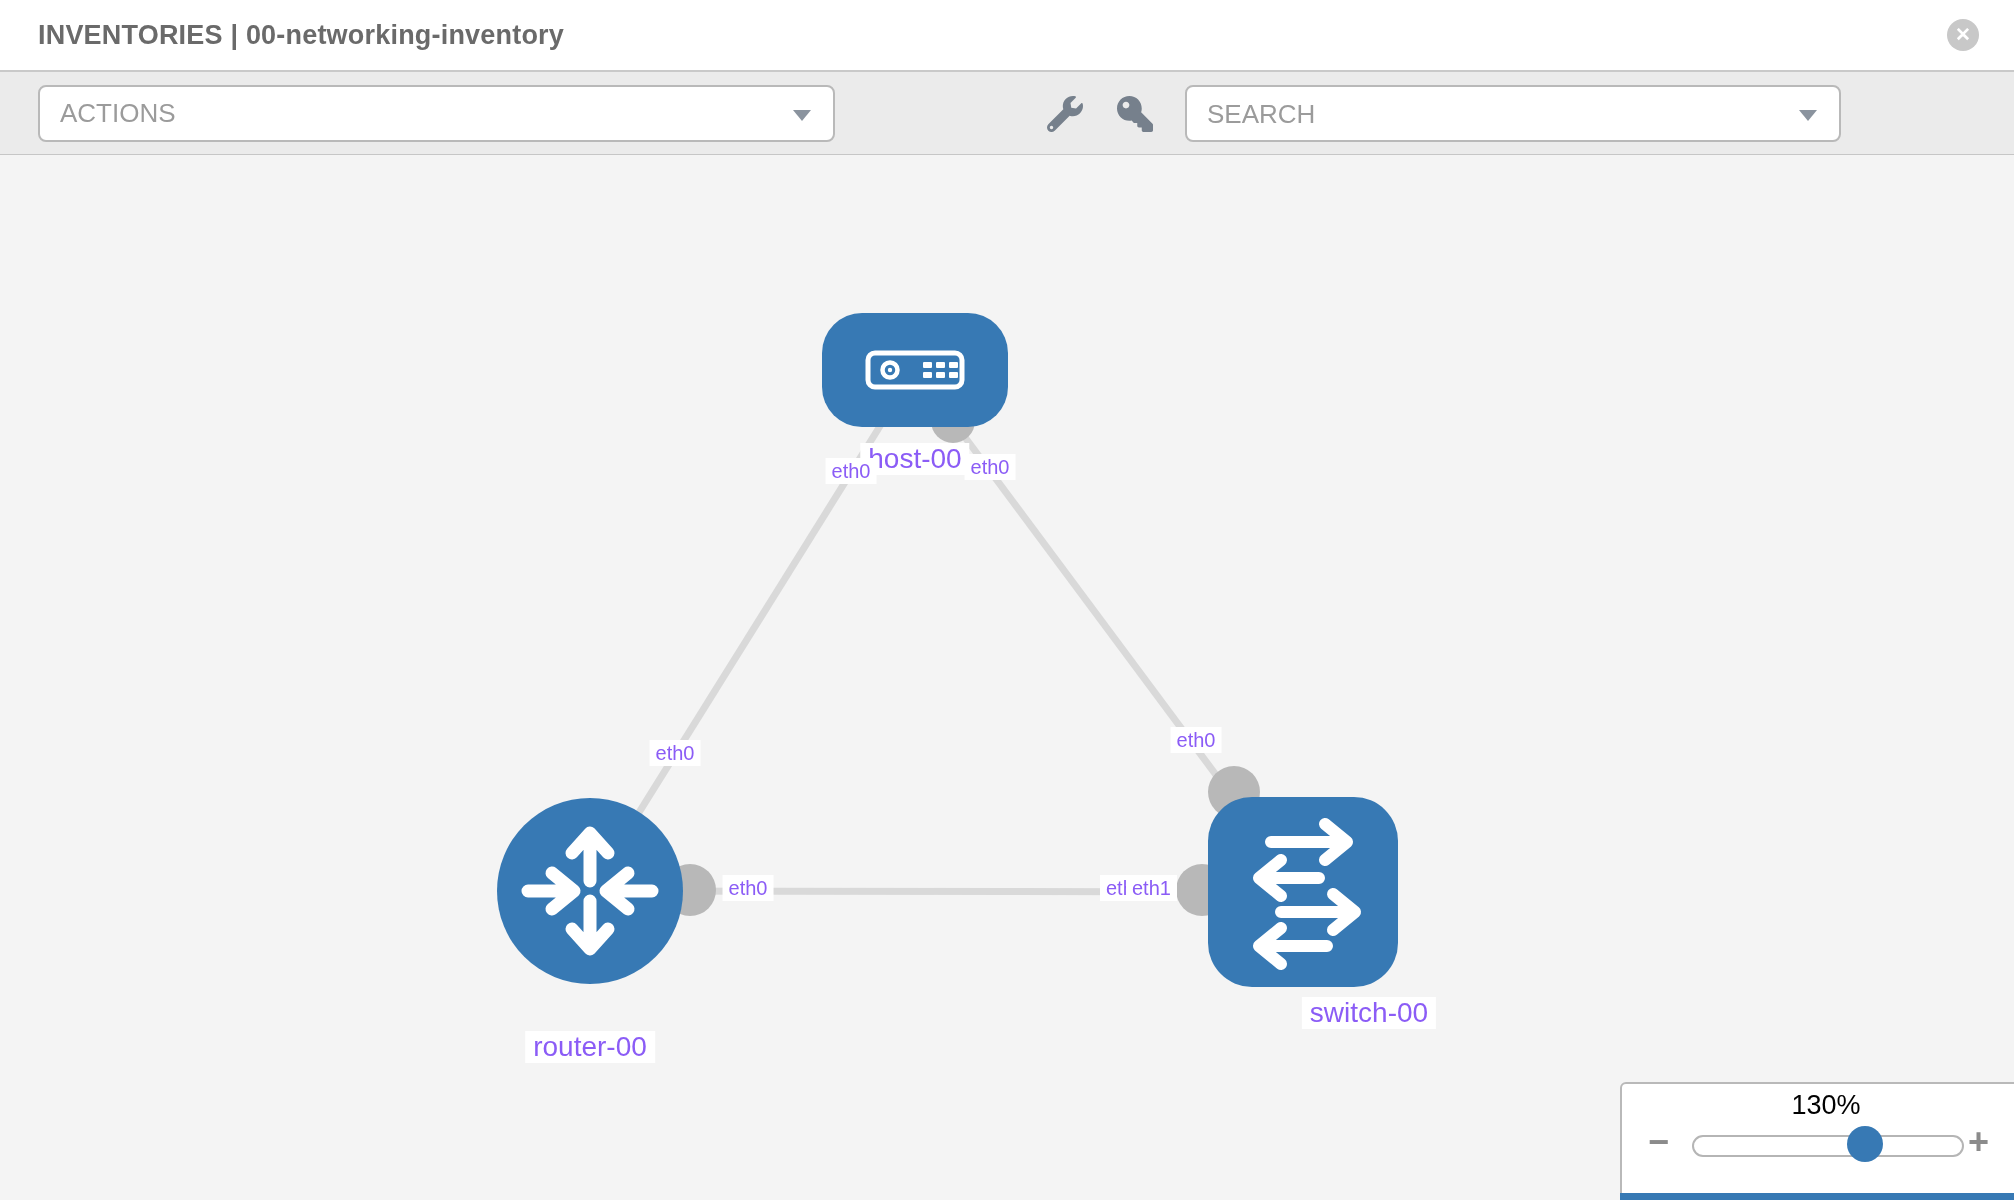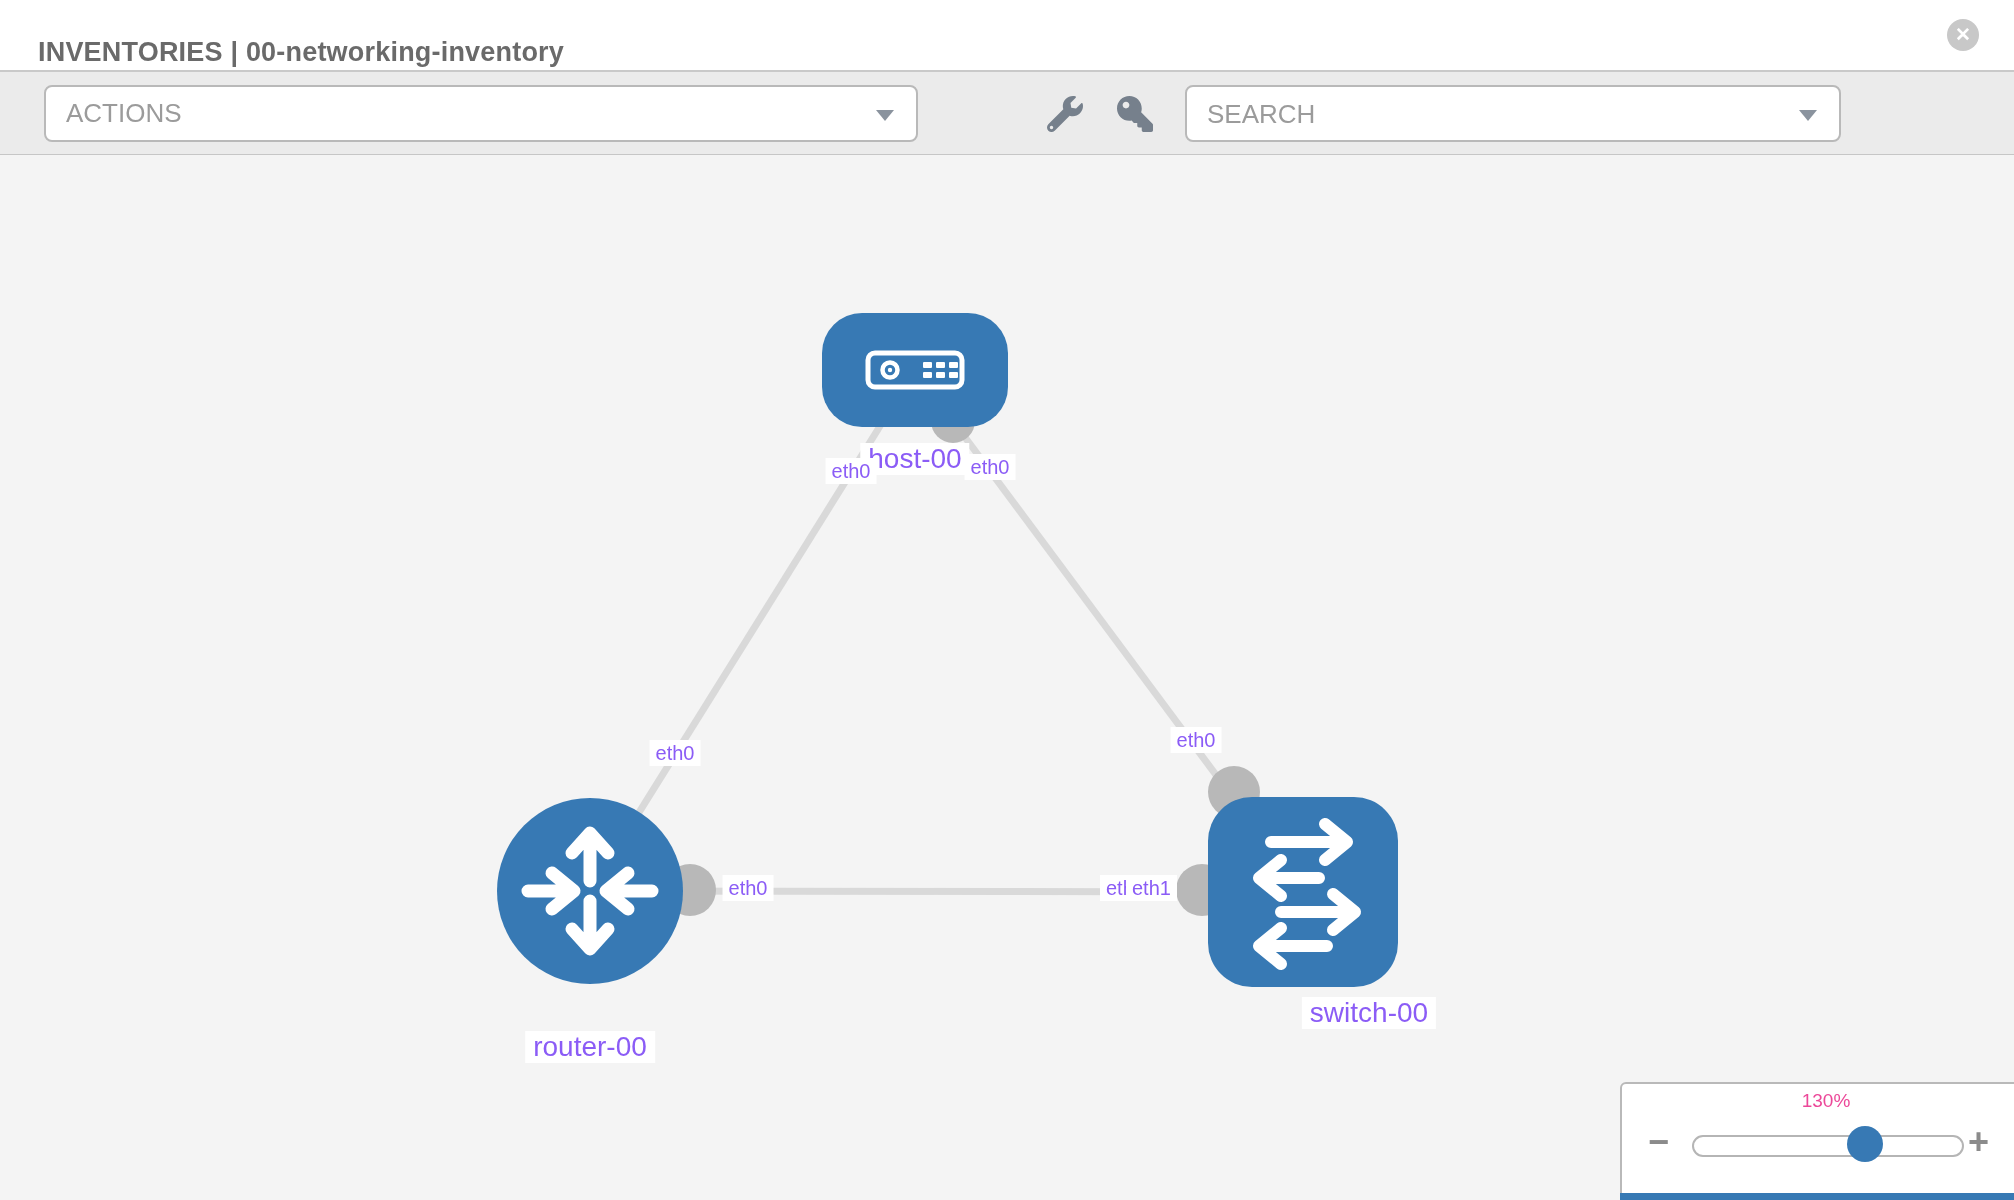--- a/index.html
+++ b/index.html
@@ -2,48 +2,48 @@
 <html><head>
 <meta charset="utf-8">
 <style>
   html,body{margin:0;padding:0;}
   .page{
     position:relative;width:2014px;height:1200px;overflow:hidden;
     background:#f4f4f4;font-family:"Liberation Sans",sans-serif;
   }
   
   .header{position:absolute;left:0;top:0;width:2014px;height:70px;background:#ffffff;border-bottom:2px solid #c9c9c9;}
-  .title{position:absolute;left:38px;top:17px;line-height:70px;font-size:27px;font-weight:700;color:#6a6a6a;letter-spacing:.2px;}
+  .title{position:absolute;left:38px;top:0;line-height:70px;font-size:27px;font-weight:700;color:#6a6a6a;letter-spacing:.2px;}
   .close-btn{position:absolute;right:35px;top:19px;width:32px;height:32px;border-radius:50%;background:#c8c8c8;
     color:#ffffff;font-size:19px;font-weight:700;text-align:center;line-height:32px;cursor:pointer;}
   
   .toolbar{position:absolute;left:0;top:72px;width:2014px;height:82px;background:#ebebeb;border-bottom:2px solid #c6c6c6;}
   .select-box{position:absolute;top:13px;height:57px;background:#ffffff;border:2px solid #b9b9b9;border-radius:8px;box-sizing:border-box;cursor:pointer;}
   .select-box .sel-label{display:block;line-height:53px;padding-left:20px;font-size:26px;color:#9b9b9b;}
   .caret{position:absolute;right:22px;top:23px;width:0;height:0;border-left:9px solid transparent;border-right:9px solid transparent;border-top:11px solid #8a939e;}
-  .actions-box{left:44px;width:874px;}
+  .actions-box{left:38px;width:797px;}
   .search-box{left:1185px;width:656px;}
   .search-box input{position:absolute;left:0;top:0;width:720px;height:53px;border:none;outline:none;background:transparent;
     padding-left:20px;font-size:26px;color:#666;font-family:"Liberation Sans",sans-serif;}
   .search-box input::placeholder{color:#9b9b9b;opacity:1;}
   .tool-icon{position:absolute;top:22px;width:40px;height:40px;cursor:pointer;}
   .tool-icon svg{display:block;margin:2px auto;}
   .wrench{left:1045px;}
   .key{left:1115px;}
   
   .canvas{position:absolute;left:0;top:155px;width:2014px;height:1045px;background:#f4f4f4;}
   .canvas svg{position:absolute;left:0;top:0;}
   .chip{position:absolute;background:#ffffff;color:#8b5cf6;white-space:nowrap;}
   .node-label{font-size:28px;line-height:32px;padding:0 8px;transform:translateX(-50%);}
   .if-label{font-size:20px;line-height:24px;padding:1px 6px;transform:translateX(-50%);}
   .if-label.no-center{transform:none;}
   
   .zoom-panel{position:absolute;left:1620px;top:1082px;width:420px;height:130px;background:#ffffff;
     border:2px solid #b9b9b9;border-top-left-radius:6px;box-sizing:border-box;}
-  .zoom-level{position:absolute;left:204px;top:6px;transform:translateX(-50%);font-size:19px;color:#ec4899;}
+  .zoom-level{position:absolute;left:204px;top:6px;transform:translateX(-50%);font-size:27px;color:#000000;}
   .zoom-minus,.zoom-plus{position:absolute;top:40px;font-size:36px;font-weight:700;color:#8b8b8b;line-height:36px;cursor:pointer;}
   .zoom-minus{left:26px;}
   .zoom-plus{left:346px;}
   .zoom-track{position:absolute;left:70px;top:51px;width:268px;height:18px;background:#ffffff;border:2px solid #b5b5b5;border-radius:11px;cursor:pointer;}
   .zoom-handle{position:absolute;left:225px;top:42px;width:36px;height:36px;border-radius:50%;background:#3779b4;cursor:grab;}
   .panel-strip{position:absolute;left:1620px;top:1193px;width:394px;height:7px;background:#3779b4;}
 </style>
 </head>
 <body>
 

